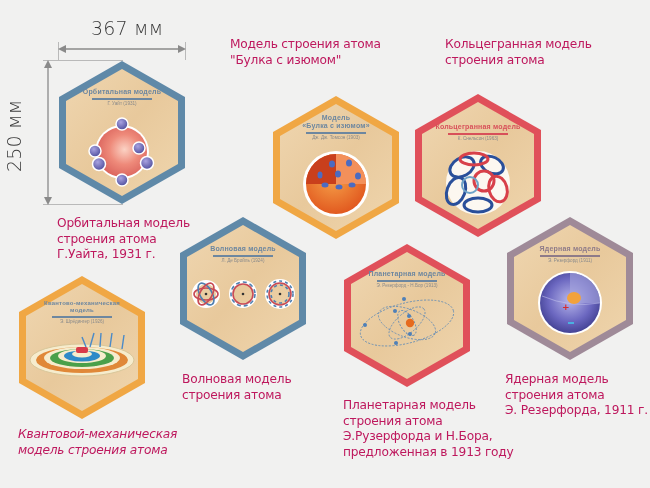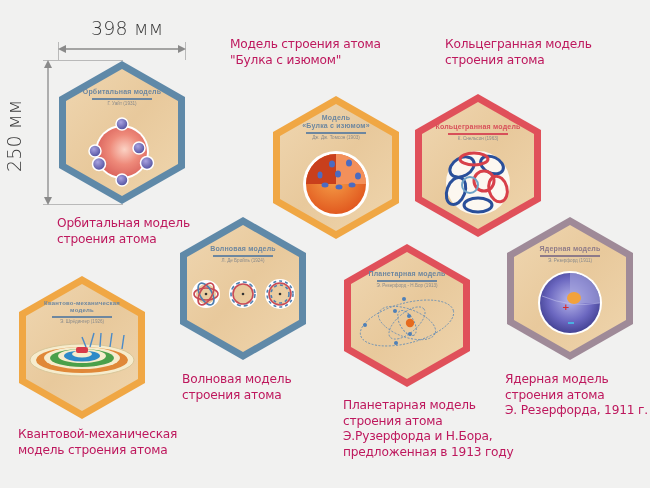--- a/index.html
+++ b/index.html
@@ -36,21 +36,21 @@
 <body>
 
 <div>
   <div class="line" style="left:58px;top:42px;width:1px;height:18px;"></div>
   <div class="line" style="left:185px;top:42px;width:1px;height:18px;"></div>
   <svg style="position:absolute;left:58px;top:44px;" width="128" height="10">
     <line x1="6" y1="5" x2="122" y2="5" stroke="#8a8a8a" stroke-width="1.3"></line>
     <polygon points="0,5 8,1 8,9" fill="#8a8a8a"></polygon>
     <polygon points="128,5 120,1 120,9" fill="#8a8a8a"></polygon>
   </svg>
-  <div class="dim-label dim-h">398 мм</div>
+  <div class="dim-label dim-h">367 мм</div>
 </div>
 
 <div>
   <div class="line" style="left:43px;top:60px;width:80px;height:1px;"></div>
   <div class="line" style="left:43px;top:204px;width:80px;height:1px;"></div>
   <svg style="position:absolute;left:43px;top:60px;" width="10" height="145">
     <line x1="5" y1="6" x2="5" y2="139" stroke="#8a8a8a" stroke-width="1.3"></line>
     <polygon points="5,0 1,8 9,8" fill="#8a8a8a"></polygon>
     <polygon points="5,145 1,137 9,137" fill="#8a8a8a"></polygon>
   </svg>
@@ -248,38 +248,39 @@
     <rect x="62" y="106" width="6" height="2" fill="#4ab0e0"></rect>
   </svg>
   <div class="hex-title" style="top:29px;color:#8e7b89;">Ядерная модель</div>
   <div class="hex-rule" style="left:34px;width:60px;top:39px;background:#8e7b89;"></div>
   <div class="hex-sub" style="top:42px;color:#8a8a8a;">Э. Резерфорд (1911)</div>
 </div>
 
 <div class="caption cap" style="left:57px;top:216px;">
   <span>Орбитальная модель</span>
   <span>строения атома</span>
+  <span>Г.Уайта, 1931 г.</span>
 </div>
 
 <div class="caption cap" style="left:230px;top:37px;">
   <span>Модель строения атома</span>
   <span>"Булка с изюмом"</span>
 </div>
 
 <div class="caption cap" style="left:445px;top:37px;">
   <span>Кольцегранная модель</span>
   <span>строения атома</span>
 </div>
 
 <div class="caption cap" style="left:182px;top:372px;">
   <span>Волновая модель</span>
   <span>строения атома</span>
 </div>
 
-<div class="caption cap" style="left:18px;top:427px;">
+<div class="caption cap" style="left:18px;top:427px;font-style:italic;">
   <span>Квантовой-механическая</span>
   <span>модель строения атома</span>
 </div>
 
 <div class="caption cap" style="left:343px;top:398px;">
   <span>Планетарная модель</span>
   <span>строения атома</span>
   <span>Э.Рузерфорда и Н.Бора,</span>
   <span>предложенная в 1913 году</span>
 </div>

